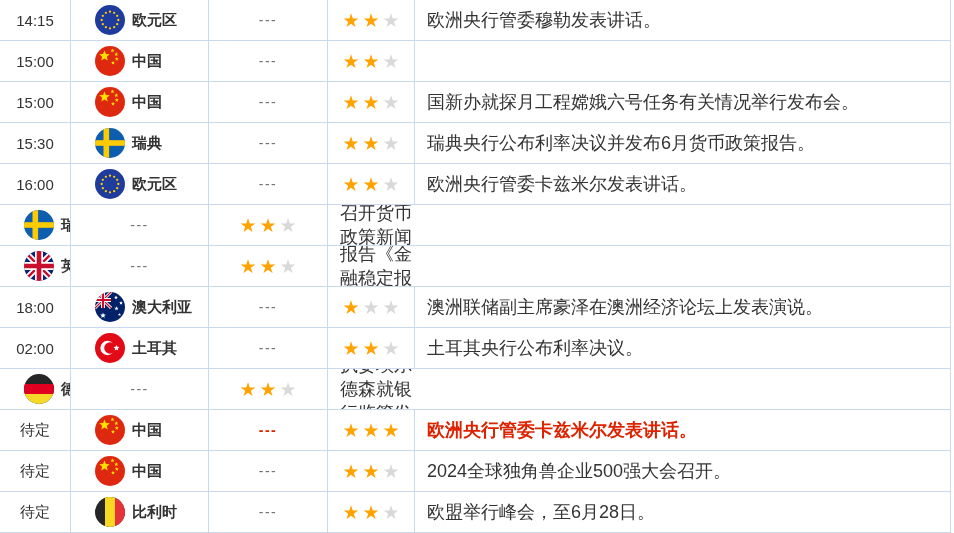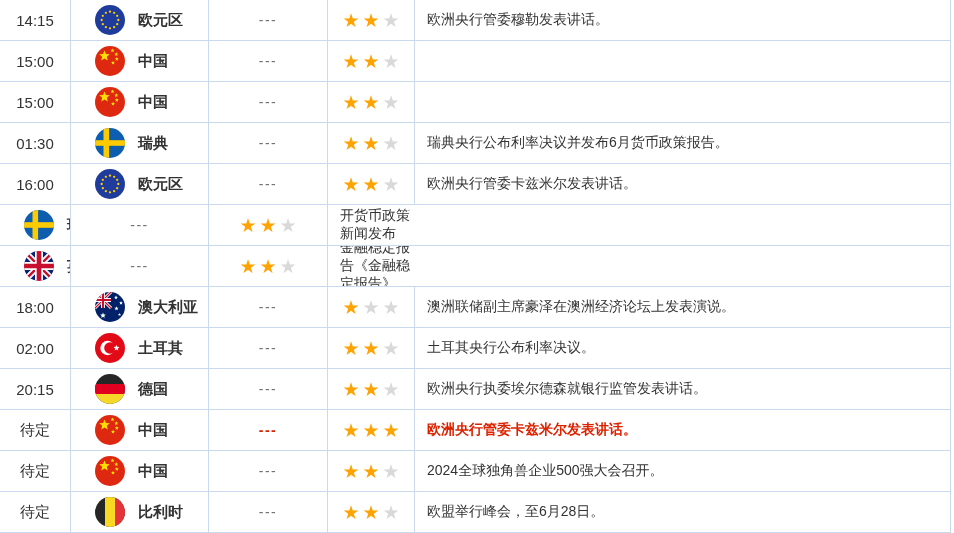--- a/index.html
+++ b/index.html
@@ -33,42 +33,42 @@
   .cell.stars {
     border-right: 1px solid #c9daee;
   }
   .cell.time {
     justify-content: center;
     font-size: 15px;
     color: #333333;
   }
   .cell.country {
     padding-left: 24px;
-    gap: 13px;
+    gap: 7px;
     font-weight: bold;
     font-size: 15px;
     color: #333333;
   }
   .cell.value {
     justify-content: center;
     font-size: 14px;
     color: #737373;
     letter-spacing: 1.5px;
   }
   .cell.stars {
     justify-content: center;
     gap: 3px;
     font-size: 19px;
     line-height: 1;
   }
   .star.on  { color: #ffa303; }
   .star.off { color: #d9d9d9; }
   .cell.event {
     padding-left: 12px;
-    font-size: 14px;
+    font-size: 18px;
     color: #333333;
   }
   .row.highlight .cell.value,
   .row.highlight .cell.event {
     color: #dd2200;
     font-weight: bold;
   }
   .flag {
     width: 30px;
     height: 30px;
@@ -153,24 +153,25 @@
             </svg>
           </span>
       <span class="country-name">中国</span>
     </div>
     <div class="cell value">---</div>
     <div class="cell stars">
           <span class="star on">★</span>
           <span class="star on">★</span>
           <span class="star off">★</span>
         </div>
-  </div>
-
-  <div class="row">
-    <div class="cell time">01:30</div>
+    <div class="cell event">国新办就探月工程嫦娥六号任务有关情况举行发布会。</div>
+  </div>
+
+  <div class="row">
+    <div class="cell time">15:30</div>
     <div class="cell country">
       <span class="flag">
             <svg width="30" height="30" viewBox="0 0 30 30" xmlns="http://www.w3.org/2000/svg">
               <rect width="30" height="30" fill="#0d5eaf"></rect>
               <rect x="0" y="12.2" width="30" height="5.6" fill="#fecb00"></rect>
               <rect x="8.5" y="0" width="5.6" height="30" fill="#fecb00"></rect>
             </svg>
           </span>
       <span class="country-name">瑞典</span>
     </div>
@@ -300,21 +301,20 @@
     <div class="cell value">---</div>
     <div class="cell stars">
           <span class="star on">★</span>
           <span class="star on">★</span>
           <span class="star off">★</span>
         </div>
     <div class="cell event">土耳其央行公布利率决议。</div>
   </div>
 
   <div class="row">
-    <div class="cell time">20:15</div>
     <div class="cell country">
       <span class="flag">
             <svg width="30" height="30" viewBox="0 0 30 30" xmlns="http://www.w3.org/2000/svg">
               <rect width="30" height="30" fill="#262626"></rect>
               <rect y="10" width="30" height="10" fill="#e1001f"></rect>
               <rect y="20" width="30" height="10" fill="#f6d928"></rect>
             </svg>
           </span>
       <span class="country-name">德国</span>
     </div>

